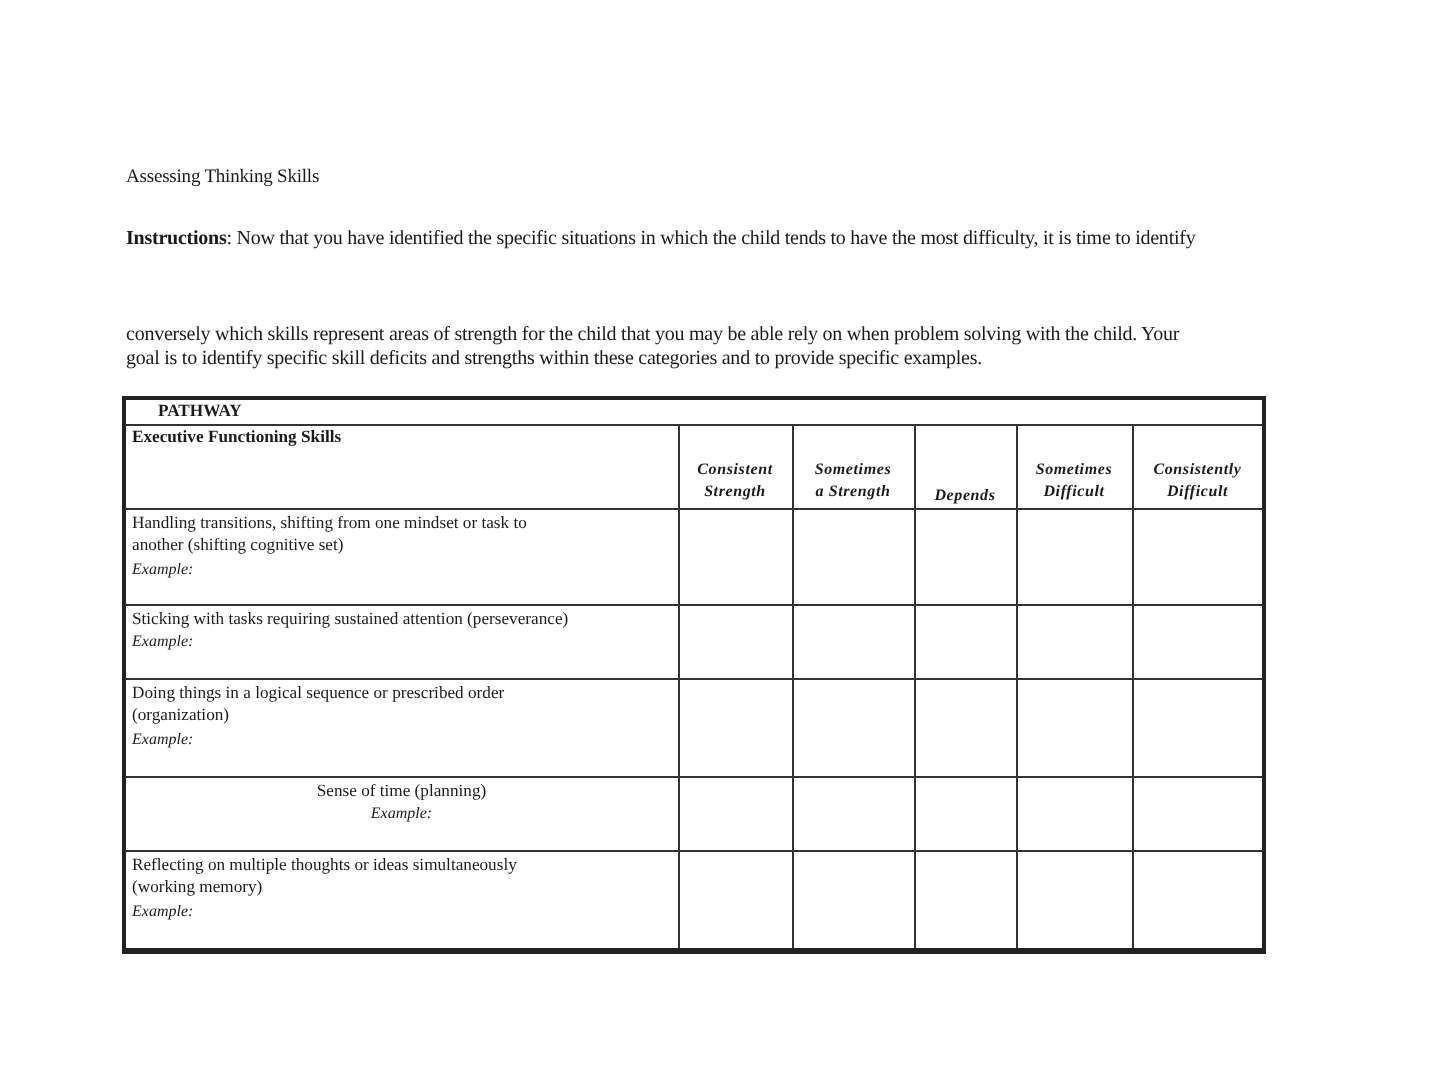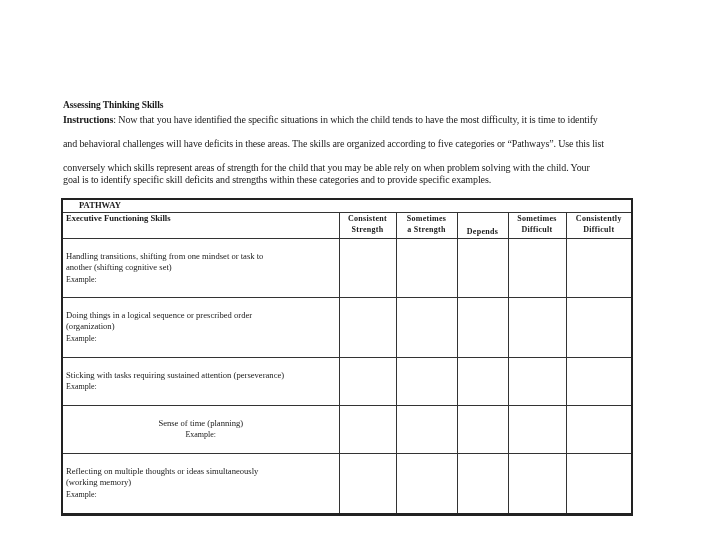--- a/index.html
+++ b/index.html
@@ -2,22 +2,22 @@
 <html><head>
 <meta charset="utf-8">
 <style>
   html, body { margin: 0; padding: 0; }
   body {
     width: 720px; height: 540px; background: #ffffff;
     font-family: "Liberation Serif", "DejaVu Serif", serif;
     color: #1a1a1a; position: relative; overflow: hidden;
   }
   .page-title {
-    position: absolute; left: 63px; top: 100px;
-    font-size: 9.5px; font-weight: bold; letter-spacing: -0.1px;
+    position: absolute; left: 63px; top: 84px;
+    font-size: 9.5px; font-weight: normal; letter-spacing: -0.1px;
   }
   .instructions {
     position: absolute; left: 63px; top: 114px; width: 570px;
     font-size: 10px; line-height: 12px; letter-spacing: -0.12px;
   }
   .instructions b { font-weight: bold; }
   table.skills {
     position: absolute; left: 61px; top: 198px;
     width: 572px; border-collapse: collapse; table-layout: fixed;
     border: 2px solid #222;
@@ -25,44 +25,44 @@
   }
   table.skills td, table.skills th {
     border: 1px solid #333; padding: 0 3px; vertical-align: top;
     font-size: 8.6px; font-weight: normal; line-height: 11.5px;
   }
   .pathway-row td { height: 11px; font-weight: bold; border-bottom: 1.5px solid #333; }
   .pathway-row td span { font-weight: bold; padding-left: 13px; }
   .head-row th { height: 24px; vertical-align: bottom; }
   .head-row th.skill-head { text-align: left; font-weight: bold; padding-bottom: 1px; margin-left: 43px; }
   .head-row th.rating-head {
-    text-align: center; font-weight: bold;
+    text-align: center; font-style: italic; font-weight: bold;
     font-size: 8px; line-height: 11px; letter-spacing: 0.3px;
-    padding: 0 1px 1px 1px; border-left: 1.5px solid #222;
+    padding: 16px 1px 1px 1px; border-left: 1.5px solid #222;
   }
   .head-row th.rating-head.single { vertical-align: bottom; }
   tr.skill-row td.rating-cell { border-left: 1.5px solid #222; }
-  tr.skill-row td.skill-cell { padding-top: 12px; }
+  tr.skill-row td.skill-cell { padding-top: 1px; }
   tr.skill-row.r1 td { height: 46px; }
   tr.skill-row.r2 td { height: 35px; }
   tr.skill-row.r3 td { height: 47px; }
   tr.skill-row.r4 td { height: 35px; text-align: center; }
   tr.skill-row.r5 td { height: 47px; }
   tr.skill-row td { border-top: 1.5px solid #222; }
-  .example { font-size: 8px; }
+  .example { font-style: italic; font-size: 8px; }
 </style>
 </head>
 <body>
 
 <div class="page-title">Assessing Thinking Skills</div>
 
 <div class="instructions">
   <b>Instructions</b><span>: </span><span>Now that you have identified the specific situations in which the child tends to have the most difficulty, it is time to identify</span><br>
   <br>
-  <span>and behavioral challenges will have deficits in these areas. The skills are organized according to five categories or “Pathways”. Use this list</span><br>
+  <br>
   <br>
   <span>conversely which skills represent areas of strength for the child that you may be able rely on when problem solving with the child. Your</span><br>
   <span>goal is to identify specific skill deficits and strengths within these categories and to provide specific examples.</span>
 </div>
 
 <table class="skills">
   <colgroup>
     <col style="width:277px">
     <col style="width:57px">
     <col style="width:61px">
@@ -85,31 +85,31 @@
 
   <tr class="skill-row r1">
     <td class="skill-cell"><span>Handling transitions, shifting from one mindset or task to</span><br><span>another (shifting cognitive set)</span><br><span class="example">Example:</span></td>
     <td class="rating-cell"></td>
     <td class="rating-cell"></td>
     <td class="rating-cell"></td>
     <td class="rating-cell"></td>
     <td class="rating-cell"></td>
   </tr>
 
-  <tr class="skill-row r3">
-    <td class="skill-cell"><span>Doing things in a logical sequence or prescribed order</span><br><span>(organization)</span><br><span class="example">Example:</span></td>
+  <tr class="skill-row r2">
+    <td class="skill-cell"><span>Sticking with tasks requiring sustained attention (perseverance)</span><br><span class="example">Example:</span></td>
     <td class="rating-cell"></td>
     <td class="rating-cell"></td>
     <td class="rating-cell"></td>
     <td class="rating-cell"></td>
     <td class="rating-cell"></td>
   </tr>
 
-  <tr class="skill-row r2">
-    <td class="skill-cell"><span>Sticking with tasks requiring sustained attention (perseverance)</span><br><span class="example">Example:</span></td>
+  <tr class="skill-row r3">
+    <td class="skill-cell"><span>Doing things in a logical sequence or prescribed order</span><br><span>(organization)</span><br><span class="example">Example:</span></td>
     <td class="rating-cell"></td>
     <td class="rating-cell"></td>
     <td class="rating-cell"></td>
     <td class="rating-cell"></td>
     <td class="rating-cell"></td>
   </tr>
 
   <tr class="skill-row r4">
     <td class="skill-cell"><span>Sense of time (planning)</span><br><span class="example">Example:</span></td>
     <td class="rating-cell"></td>

